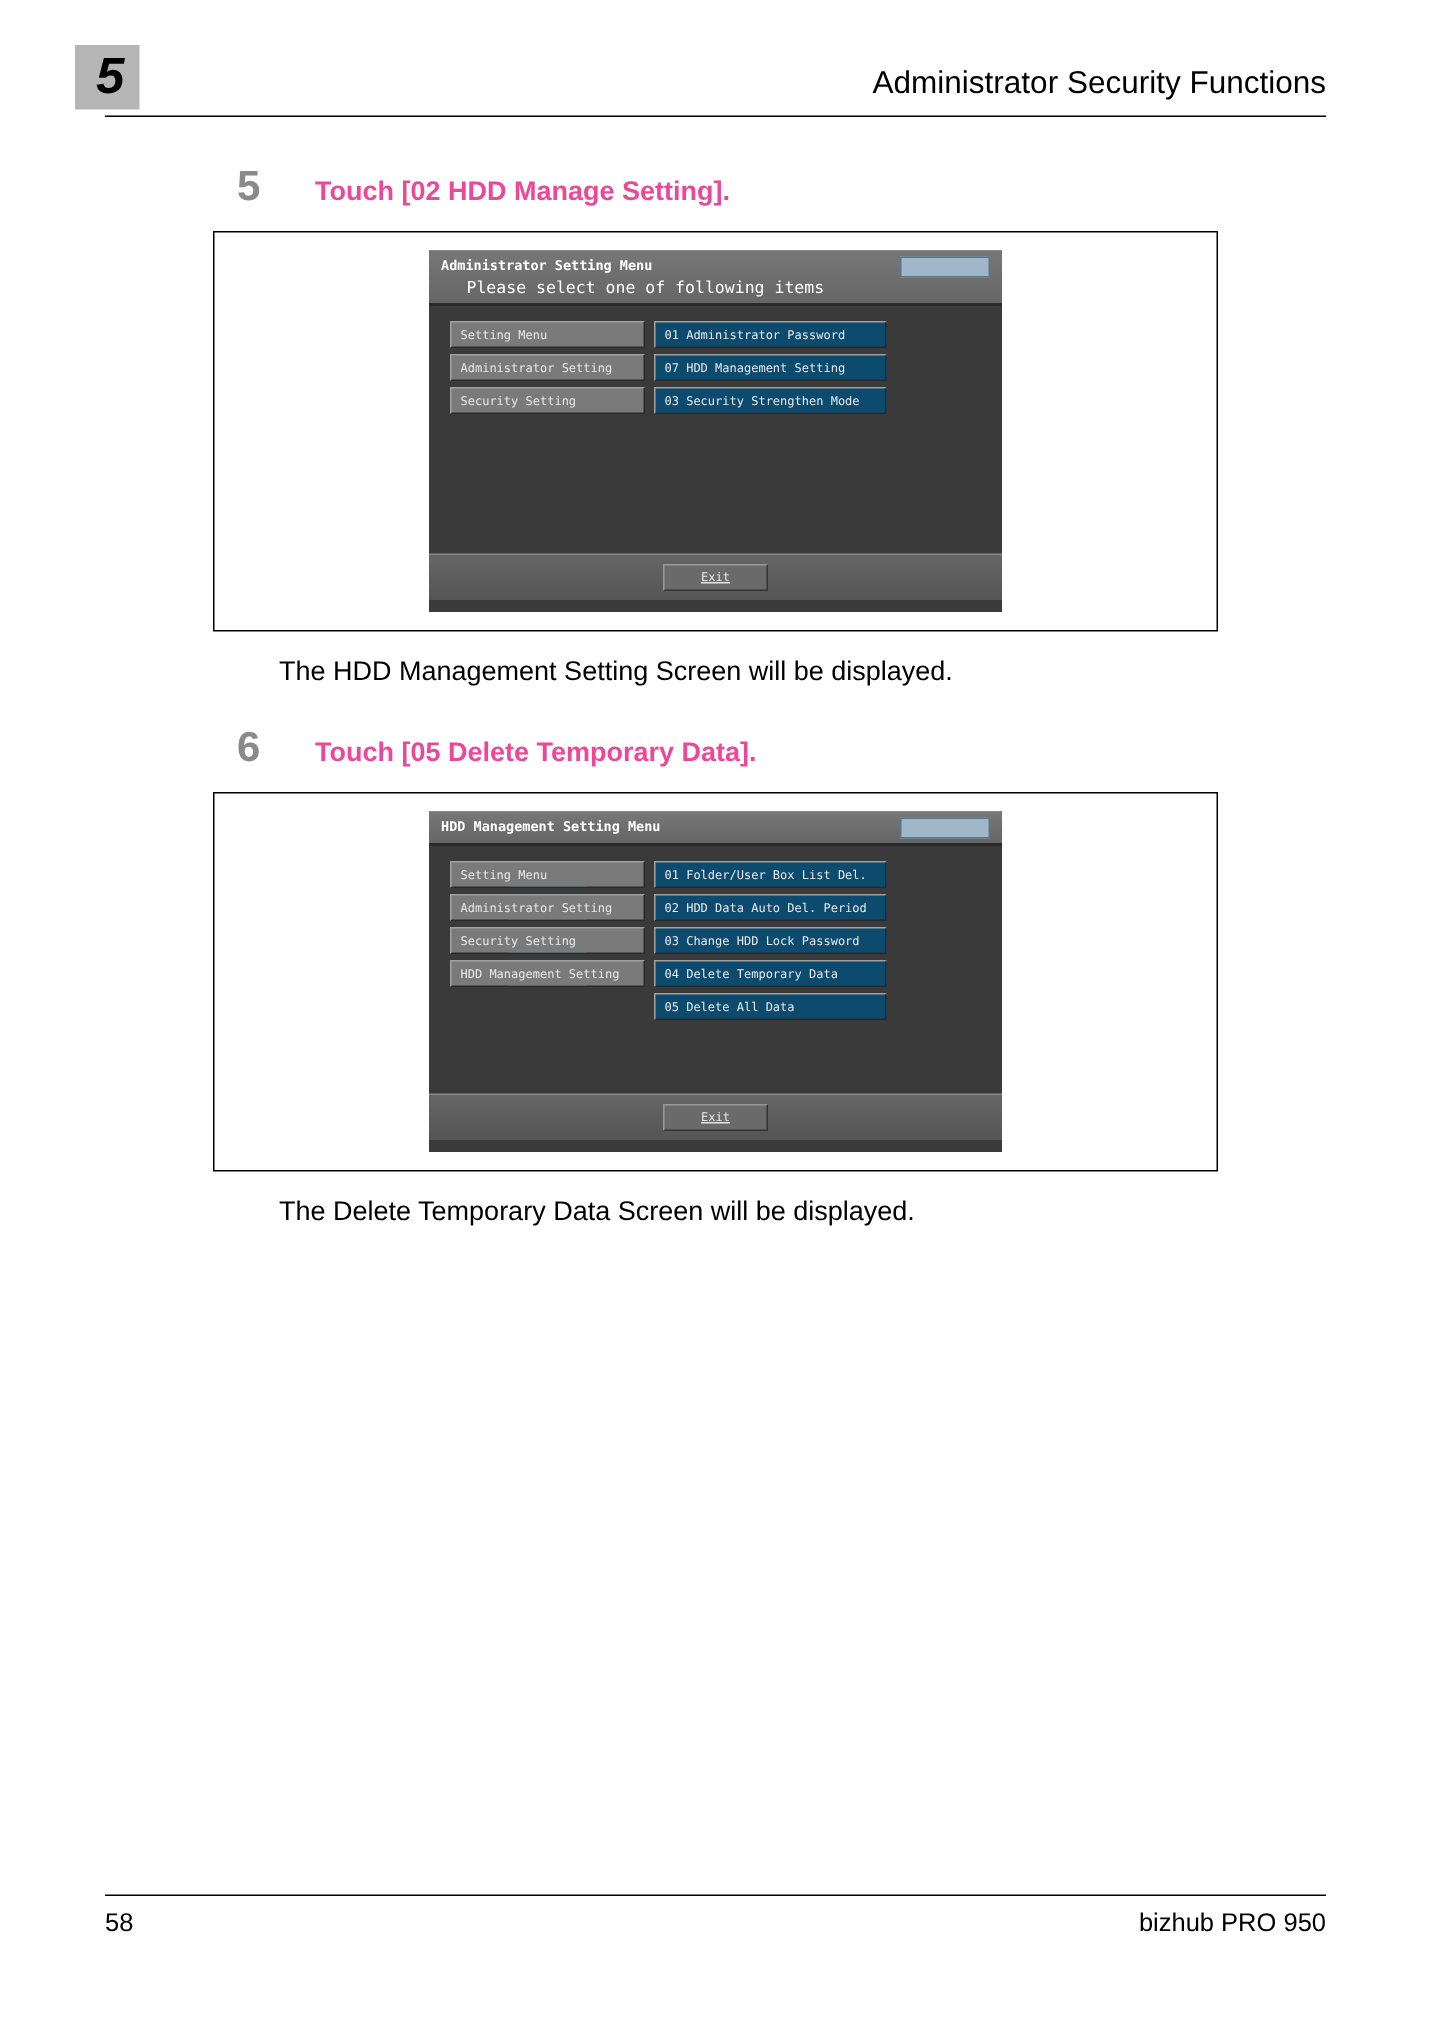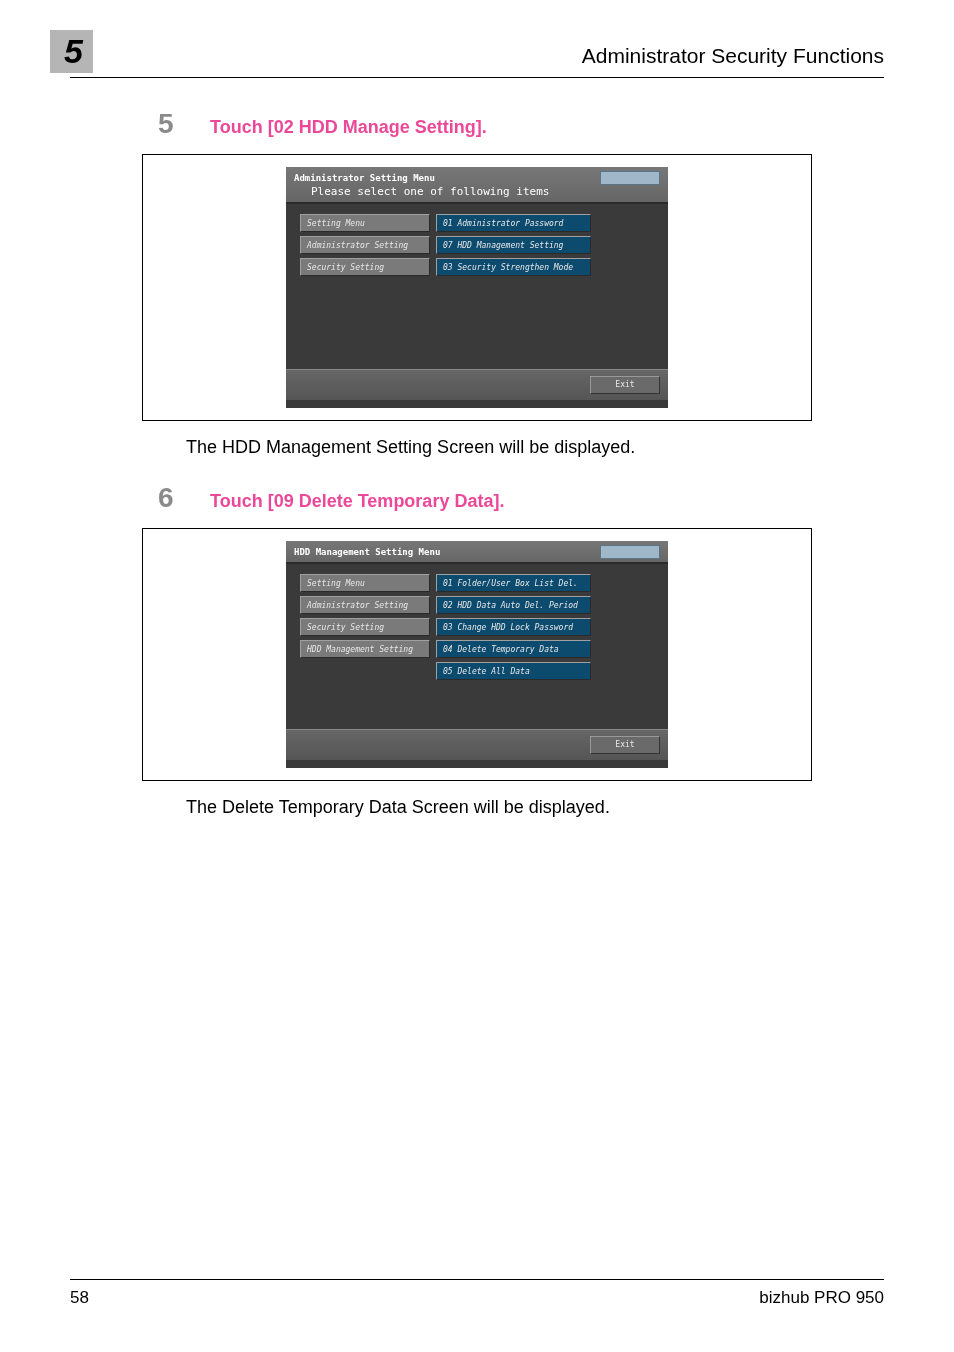--- a/index.html
+++ b/index.html
@@ -104,21 +104,20 @@
   }
   .screen-divider {
     height: 2px;
     background: #2a2a2a;
   }
   .screen-body {
     display: flex;
     padding: 10px 8px 6px 14px;
     gap: 6px;
     min-height: 165px;
-    font-style: italic;
   }
   .left-col, .right-col {
     display: flex;
     flex-direction: column;
     gap: 4px;
   }
   .left-col { width: 130px; }
   .right-col { width: 155px; }
   .menu-btn {
     background: #0c4a6e;
@@ -144,43 +143,44 @@
     bottom: -2px;
     left: 30%;
     width: 40%;
     height: 2px;
     background: #5a9ea9;
   }
   .screen-footer {
     background: linear-gradient(#666, #555);
     padding: 6px 8px;
     display: flex;
-    justify-content: flex-end;
+    justify-content: center;
     border-top: 1px solid #888;
+    text-decoration: underline;
   }
   .exit-btn {
     background: #6a6a6a;
     border: 1px solid #333;
     border-top-color: #999;
     border-left-color: #999;
     color: #e8e8e8;
     font-size: 8px;
     width: 70px;
     height: 18px;
     text-align: center;
     line-height: 16px;
   }
   .body-text {
     font-size: 18px;
     margin-left: 116px;
     margin-bottom: 24px;
   }
   .footer-row {
     position: absolute;
-    bottom: 44px;
+    bottom: 60px;
     left: 70px;
     right: 70px;
     border-top: 1px solid #000;
     padding-top: 8px;
     display: flex;
     justify-content: space-between;
     font-size: 17px;
   }
 </style>
 </head>
@@ -221,21 +221,21 @@
       <div class="screen-footer">
         <div class="exit-btn">Exit</div>
       </div>
     </div>
   </div>
 
   <div class="body-text">The HDD Management Setting Screen will be displayed.</div>
 
   <div class="step-row">
     <div class="step-num">6</div>
-    <div class="step-text">Touch [09 Delete Temporary Data].</div>
+    <div class="step-text">Touch [05 Delete Temporary Data].</div>
   </div>
 
   <div class="screen-frame">
     <div class="screen">
       <div class="screen-top">
         <div class="status-tag"></div>
         <div class="screen-title">HDD Management Setting Menu</div>
         <div class="screen-subtitle"></div>
       </div>
       <div class="screen-divider"></div>

